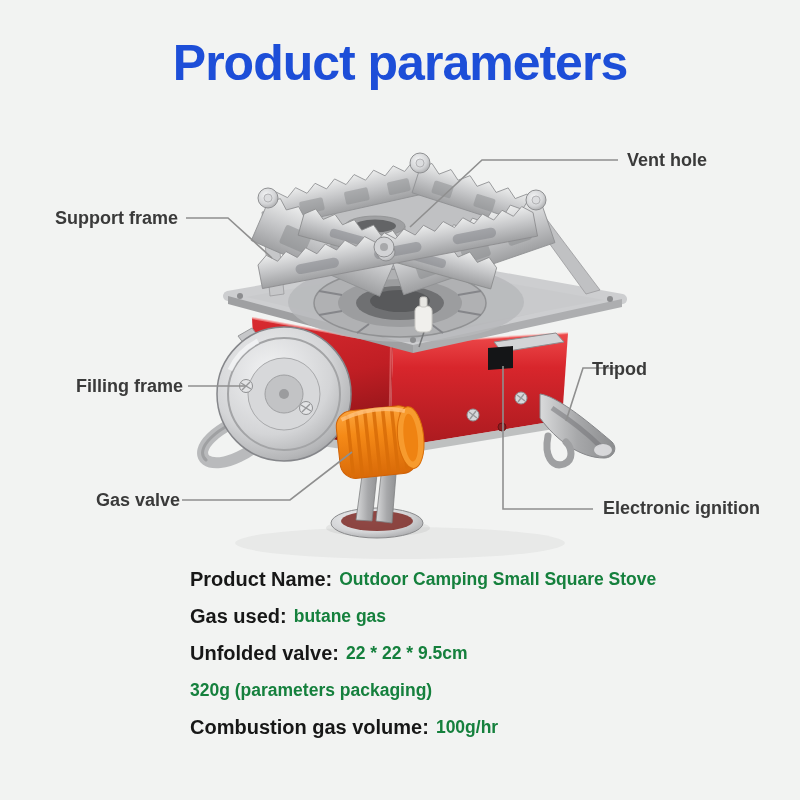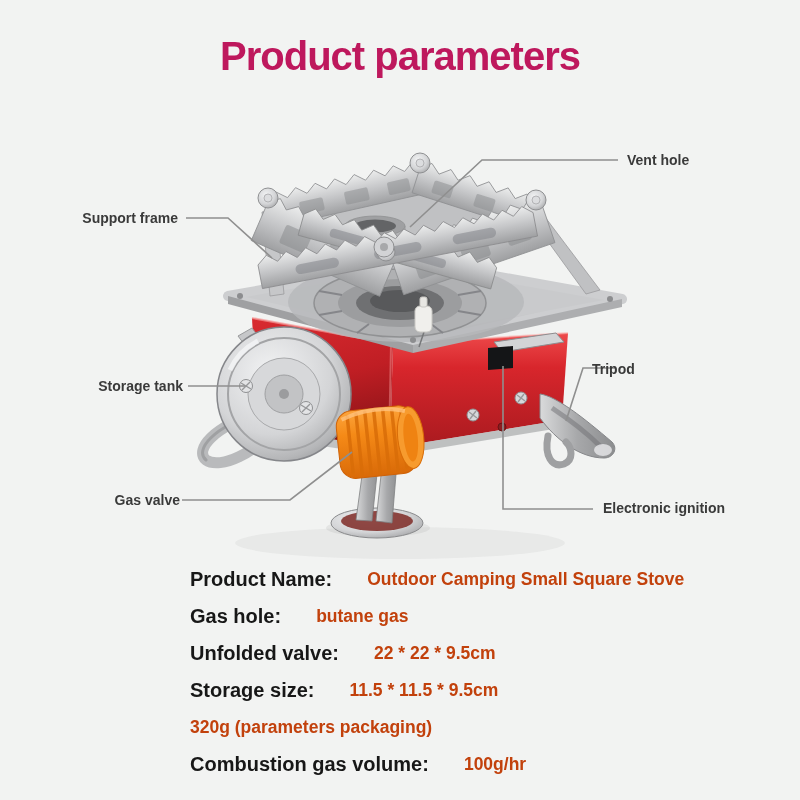--- a/index.html
+++ b/index.html
@@ -1,26 +1,26 @@
 <!DOCTYPE html>
 <html><head>
 <meta charset="utf-8">
 <style>
   html,body{margin:0;padding:0;background:#e4e5e4;}
   .stage{position:relative;width:800px;height:800px;background:#f2f3f2;overflow:hidden;
          font-family:"Liberation Sans",sans-serif;}
   .title{position:absolute;top:34px;left:0;right:0;text-align:center;
-         font-size:40px;font-weight:bold;color:#be185d;letter-spacing:-1px;}
+         font-size:50px;font-weight:bold;color:#1d4ed8;letter-spacing:-1px;}
   .stove-svg{position:absolute;left:0;top:0;}
-  .callout{position:absolute;transform:translateY(-50%);font-size:14px;font-weight:600;
+  .callout{position:absolute;transform:translateY(-50%);font-size:18px;font-weight:600;
            color:#3a3a3a;white-space:nowrap;}
   .specs{position:absolute;left:190px;top:561px;}
-  .spec-row{height:37px;display:flex;align-items:center;white-space:nowrap;gap:28px;}
+  .spec-row{height:37px;display:flex;align-items:center;white-space:nowrap;}
   .spec-label{font-size:20px;font-weight:bold;color:#171717;margin-right:7px;}
-  .spec-value{font-size:17.5px;font-weight:600;color:#c2410c;}
+  .spec-value{font-size:17.5px;font-weight:600;color:#15803d;}
 </style>
 </head>
 <body>
 
 <div class="stage">
 
   <div class="title">Product parameters</div>
 
   <svg class="stove-svg" width="800" height="800" viewBox="0 0 800 800">
     <defs>
@@ -265,50 +265,46 @@
     </g>
   </svg>
 
   <div class="callout" style="left:627px;top:160px">
     <span>Vent hole</span>
   </div>
   <div class="callout" style="right:622px;top:218px">
     <span>Support frame</span>
   </div>
   <div class="callout" style="right:617px;top:386px">
-    <span>Storage tank</span>
+    <span>Filling frame</span>
   </div>
   <div class="callout" style="left:592px;top:369px">
     <span>Tripod</span>
   </div>
   <div class="callout" style="right:620px;top:500px">
     <span>Gas valve</span>
   </div>
   <div class="callout" style="left:603px;top:508px">
     <span>Electronic ignition</span>
   </div>
 
   <div class="specs">
     <div class="spec-row">
       <span class="spec-label">Product Name:</span>
       <span class="spec-value">Outdoor Camping Small Square Stove</span>
     </div>
     <div class="spec-row">
-      <span class="spec-label">Gas hole:</span>
+      <span class="spec-label">Gas used:</span>
       <span class="spec-value">butane gas</span>
     </div>
     <div class="spec-row">
       <span class="spec-label">Unfolded valve:</span>
       <span class="spec-value">22 * 22 * 9.5cm</span>
     </div>
     <div class="spec-row">
-      <span class="spec-label">Storage size:</span>
-      <span class="spec-value">11.5 * 11.5 * 9.5cm</span>
-    </div>
-    <div class="spec-row">
       <span class="spec-value">320g (parameters packaging)</span>
     </div>
     <div class="spec-row">
       <span class="spec-label">Combustion gas volume:</span>
       <span class="spec-value">100g/hr</span>
     </div>
   </div>
 
 </div>
 

